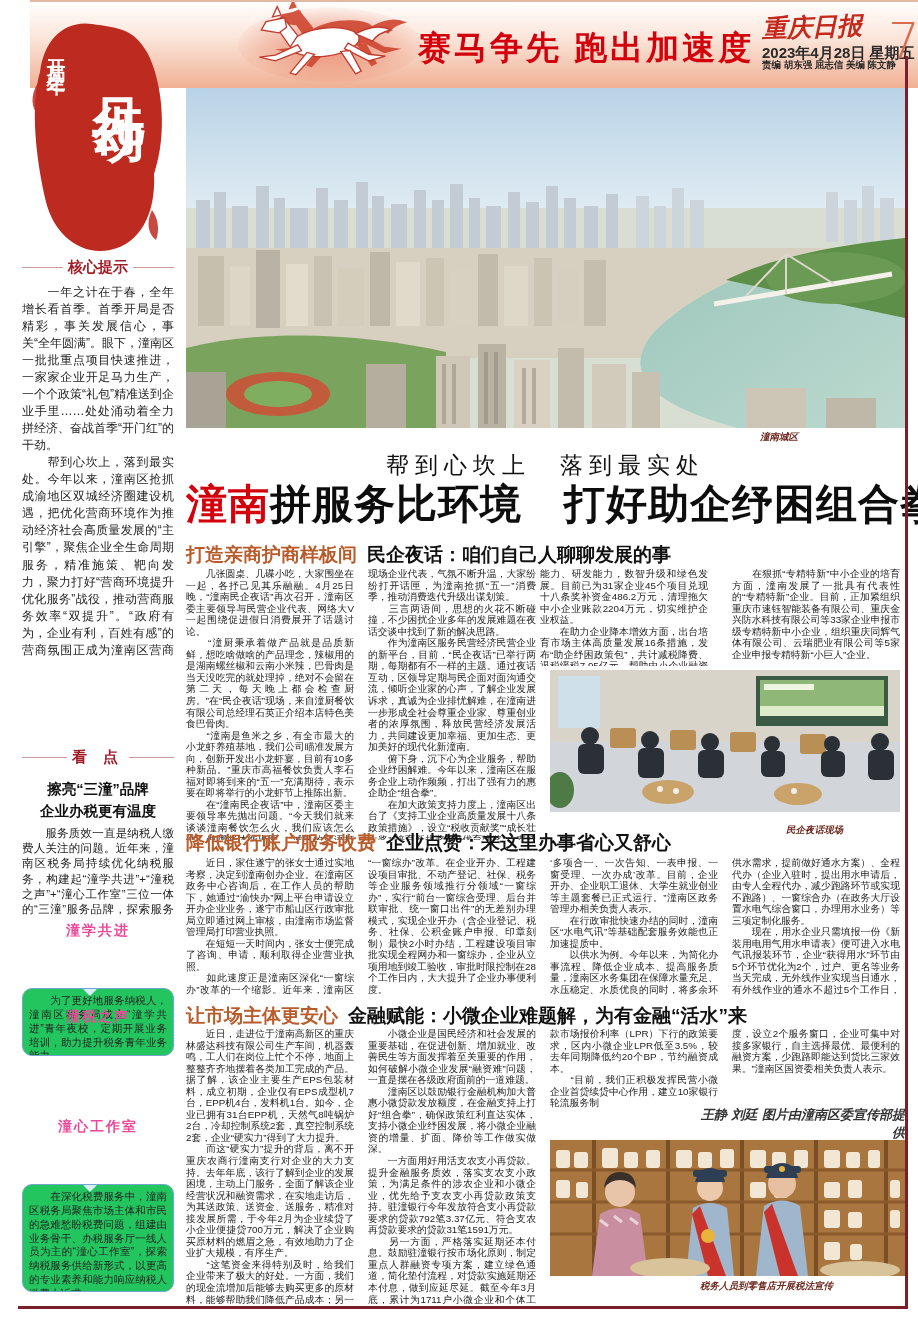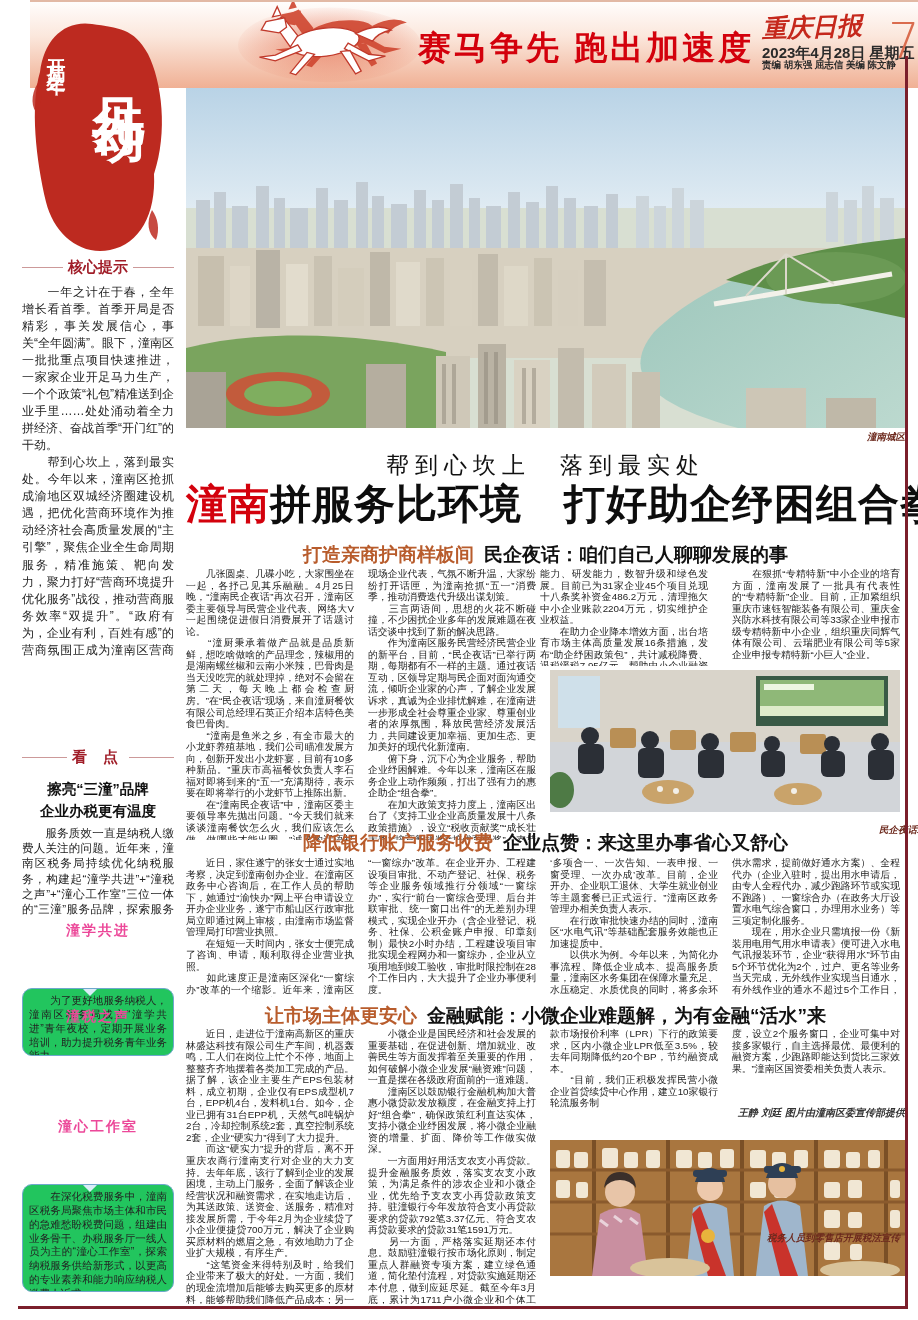--- a/index.html
+++ b/index.html
@@ -37,32 +37,32 @@
             font-size:14px;color:#ec4899;letter-spacing:2px;}
   .bluebox{position:absolute;left:22px;width:138px;background:#22c55e;border:1.5px solid #6fa8cc;
            border-radius:10px;padding:5px 6px;font-size:10.5px;line-height:1.32;text-align:justify;
            color:#222;white-space:pre-line;overflow:hidden;margin-top:48px;}
   .bluebox:before{content:"";position:absolute;top:-5px;left:62px;width:9px;height:9px;background:#d9ecf7;
                   border-left:1.5px solid #6fa8cc;border-top:1.5px solid #6fa8cc;transform:rotate(45deg);}
   
   .photo{position:absolute;overflow:hidden;}
   .photo svg{display:block;}
   .photocap{position:absolute;font-size:9.5px;color:#6d2a1e;font-family:"DejaVu Serif","Liberation Serif",serif;
-            font-style:italic;font-weight:bold;text-align:right;}
+            font-style:italic;font-weight:bold;}
   .kicker{position:absolute;left:186px;top:450px;width:719px;text-align:center;font-size:23px;
           color:#111;letter-spacing:6px;font-weight:500;}
   .bigtitle{position:absolute;left:186px;top:477px;width:719px;text-align:center;font-size:41px;
             font-weight:900;letter-spacing:1px;white-space:nowrap;color:#0d0d0d;}
   .bigtitle .pref{color:#d3010c;}
-  .secheader{position:absolute;width:719px;left:186px;text-align:center;font-size:19px;font-weight:bold;white-space:nowrap;}
+  .secheader{position:absolute;width:719px;left:186px;font-size:19px;font-weight:bold;white-space:nowrap;}
   .secheader .h{color:#b85c2c;margin-right:10px;}
   .secheader .s{color:#111;}
   .col{position:absolute;width:168px;font-size:9.8px;line-height:1.18;text-align:justify;
        white-space:pre-line;color:#222;overflow:hidden;}
-  .byline{position:absolute;left:700px;top:1106px;width:205px;text-align:right;font-size:10px;
+  .byline{position:absolute;left:700px;top:1106px;width:205px;text-align:right;font-size:13px;
           color:#333;font-family:"DejaVu Serif","Liberation Serif",serif;font-style:italic;font-weight:bold;}
   
   .frame-right{position:absolute;left:905px;top:56px;width:3px;height:1253px;background:#7b1f2b;}
   .frame-bottom{position:absolute;left:18px;top:1306px;width:890px;height:3px;background:#7b1f2b;}
 </style>
 </head>
 <body>
 
 <div class="page">
 
@@ -390,17 +390,17 @@
       <rect x="214" y="26" width="37" height="7" rx="3" fill="#2e3f55"></rect>
       <circle cx="232" cy="29" r="3" fill="#e8b43c"></circle>
       <path d="M206 136 L214 66 Q232 55 250 66 L258 136 Z" fill="#9fb6cc"></path>
       <path d="M222 64 L248 136 L230 136 L214 72 Z" fill="#c9332b"></path>
 
       <ellipse cx="120" cy="128" rx="40" ry="10" fill="#d9c39a"></ellipse>
       <ellipse cx="300" cy="130" rx="44" ry="9" fill="#cfb astratto" opacity="0"></ellipse>
       <ellipse cx="310" cy="130" rx="40" ry="9" fill="#d9c39a"></ellipse>
     </svg>
   </div>
-  <div class="photocap" style="left:700px;top:1232px;width:200px;">税务人员到零售店开展税法宣传</div>
+  <div class="photocap" style="left:700px;top:1280px;width:200px;">税务人员到零售店开展税法宣传</div>
 
   <div class="frame-right"></div>
   <div class="frame-bottom"></div>
 </div>
 
 </body></html>

